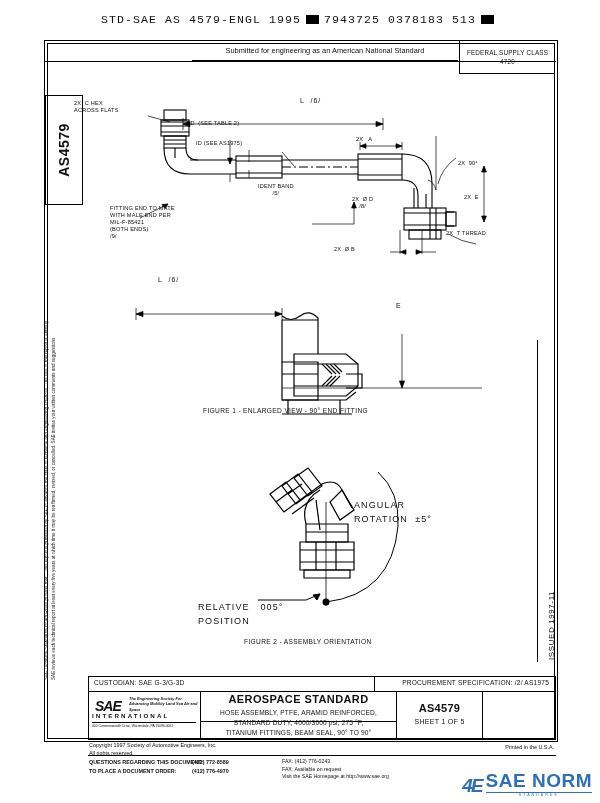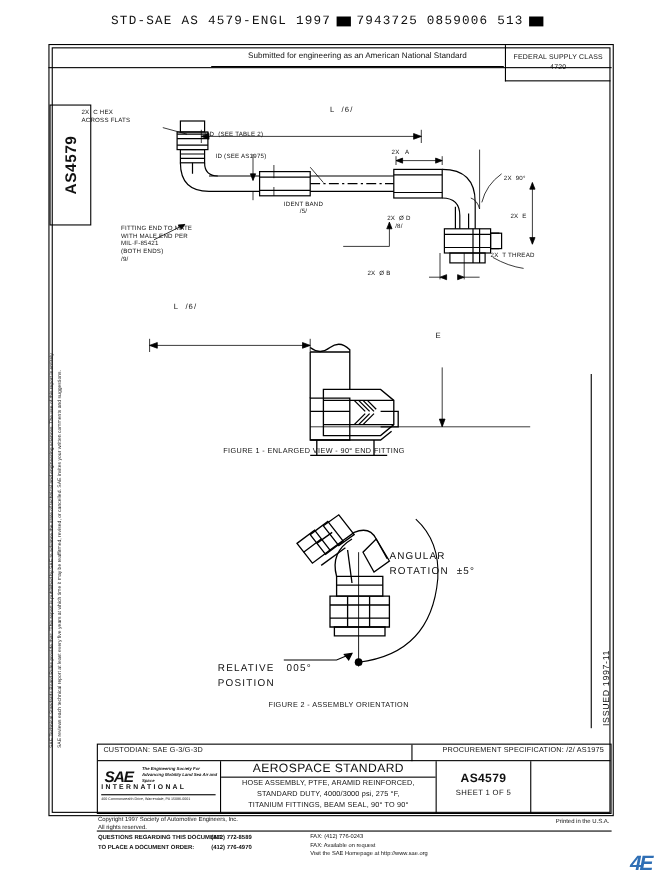--- a/index.html
+++ b/index.html
@@ -76,21 +76,21 @@
   #tb{position:absolute;left:88px;top:676px;width:468px;height:64px;border:1.1px solid #000;box-sizing:border-box;}
   #tb-row1{position:absolute;left:0;top:0;width:100%;height:15px;border-bottom:1.1px solid #000;box-sizing:border-box;}
   #custodian{position:absolute;left:5px;top:2px;font-size:6.6px;letter-spacing:.2px;}
   #procspec{position:absolute;right:6px;top:2px;font-size:6.6px;letter-spacing:.2px;}
   #tb-div1{position:absolute;left:285px;top:0;height:15px;border-left:1.1px solid #000;}
   #tb-row2{position:absolute;left:0;top:15px;width:100%;height:48px;display:flex;}
   #sae-logo-cell{width:112px;border-right:1.1px solid #000;box-sizing:border-box;position:relative;}
   #title-cell{flex:1;border-right:1.1px solid #000;box-sizing:border-box;position:relative;}
   #num-cell{width:86px;border-right:1.1px solid #000;box-sizing:border-box;position:relative;text-align:center;}
   #blank-cell{width:72px;position:relative;}
-  #as-title{position:absolute;left:0;right:0;top:1px;text-align:center;font-size:11px;font-weight:normal;letter-spacing:.4px;border-bottom:1.1px solid #000;padding-bottom:1px;}
+  #as-title{position:absolute;left:0;right:0;top:1px;text-align:center;font-size:11px;font-weight:bold;letter-spacing:.4px;border-bottom:1.1px solid #000;padding-bottom:16px;}
   #as-sub{position:absolute;left:0;right:0;top:16px;text-align:center;font-size:6.6px;line-height:1.55;letter-spacing:.15px;}
   #doc-no{position:absolute;left:0;right:0;top:10px;font-size:11px;font-weight:bold;letter-spacing:.3px;}
   #sheet{position:absolute;left:0;right:0;top:26px;font-size:7px;letter-spacing:.3px;}
 
   
   #logo-mark{position:absolute;left:6px;top:6px;font-size:14px;font-weight:bold;letter-spacing:-1px;font-style:italic;}
   #logo-tag{position:absolute;left:40px;top:4px;font-size:3.9px;line-height:1.35;font-weight:bold;font-style:italic;}
   #logo-intl{position:absolute;left:3px;top:20px;font-size:6.2px;font-weight:bold;letter-spacing:2.1px;}
   #logo-addr{position:absolute;left:3px;top:30px;font-size:3.3px;border-top:.7px solid #000;padding-top:1px;width:104px;}
 
@@ -107,23 +107,23 @@
   #norm-mark{font-size:19px;font-weight:bold;font-style:italic;color:#2f6fb5;letter-spacing:-2px;}
   #norm-text{font-size:19px;font-weight:bold;color:#2f6fb5;letter-spacing:.5px;line-height:1;}
   #norm-sub{font-size:3.6px;color:#2f6fb5;letter-spacing:2px;text-align:center;border-top:1px solid #2f6fb5;margin-top:1px;}
 </style>
 </head>
 <body>
 
 <div class="page">
 
   <div id="scan-header">
-    <span>STD-SAE AS 4579-ENGL 1997</span>
+    <span>STD-SAE AS 4579-ENGL 1995</span>
     <span class="blk"></span>
-    <span>7943725 0859006 513</span>
+    <span>7943725 0378183 513</span>
     <span class="blk"></span>
   </div>
 
   <div id="frame"></div>
   <div id="banner-row"></div>
 
   <div id="submitted-note">Submitted for engineering as an American National Standard</div>
 
   <div id="fsc-box">
     <span>FEDERAL SUPPLY CLASS</span>
@@ -384,15 +384,19 @@
     <div>(412) 776-4970</div>
   </div>
   <div id="q-fax">
     <div>FAX: (412) 776-0243</div>
     <div>FAX: Available on request</div>
     <div>Visit the SAE Homepage at http://www.sae.org</div>
   </div>
 
   <div id="norm">
     <span id="norm-mark">4E</span>
+    <span>
+      <span id="norm-text">SAE NORM</span>
+      <div id="norm-sub">STANDARDS</div>
+    </span>
   </div>
 
 </div>
 
 </body></html>

